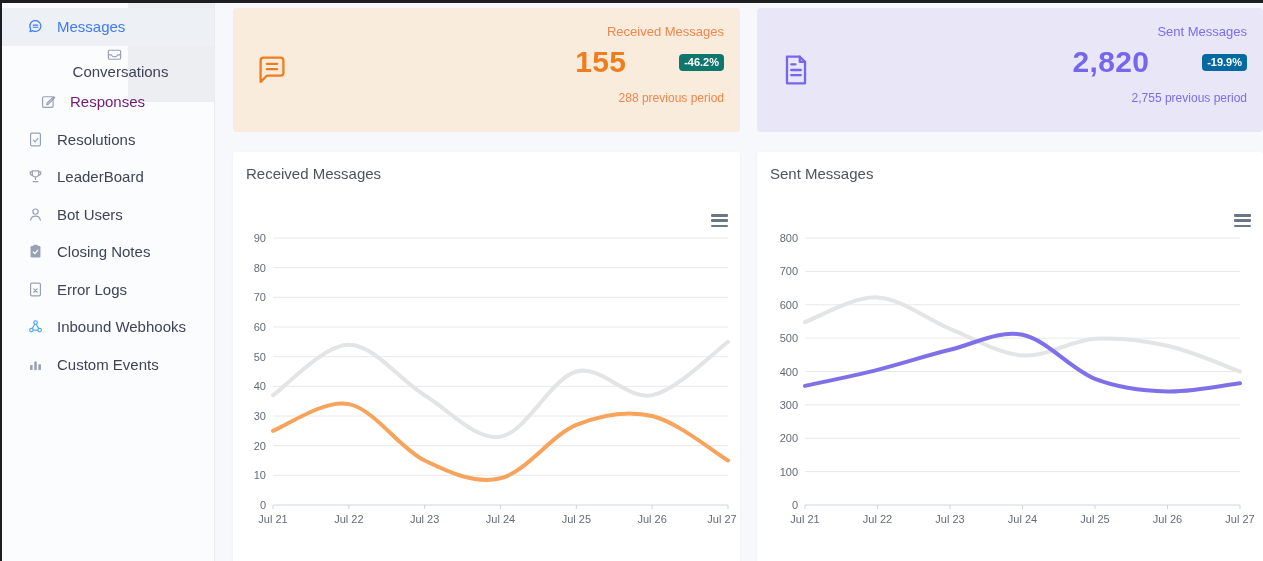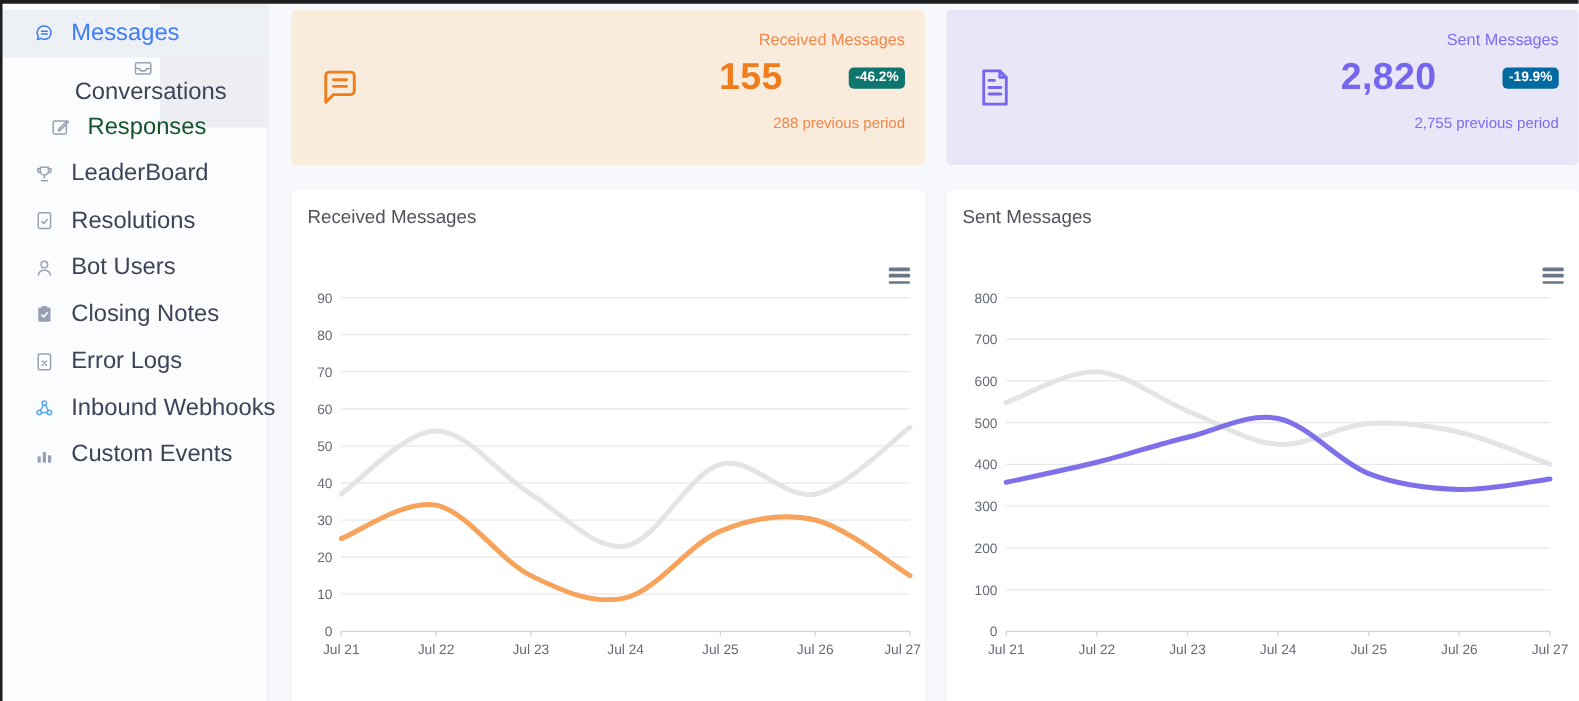--- a/index.html
+++ b/index.html
@@ -5,21 +5,21 @@
   html,body{margin:0;padding:0;}
   body{font-family:"Liberation Sans","DejaVu Sans",sans-serif;background:#f7f8fb;}
   #app{position:relative;width:1263px;height:561px;overflow:hidden;background:#f7f8fb;}
   .edge-top{position:absolute;top:0;left:0;width:100%;height:3px;background:#1d1e20;z-index:60;}
   .edge-left{position:absolute;top:0;left:0;height:100%;width:2px;background:#1d1e20;z-index:60;}
 
   
   .sidebar{position:absolute;left:0;top:0;width:215px;height:100%;background:#fbfcfd;border-right:1px solid #e9ebf0;box-sizing:border-box;z-index:5;}
   .scroll-shade{position:absolute;left:128px;top:2px;width:86px;height:100px;background:#eceef1;}
   .nav{position:absolute;left:0;top:8px;width:214px;}
-  .nav-item{position:relative;display:flex;align-items:center;height:37.5px;padding-left:27px;cursor:pointer;font-size:19px;color:#3e4358;box-sizing:border-box;}
+  .nav-item{position:relative;display:flex;align-items:center;height:37.5px;padding-left:27px;cursor:pointer;font-size:15px;color:#3e4358;box-sizing:border-box;}
   .nav-item.active{background:#edf0f4;color:#3d7bf7;}
   .nav-icon{width:17px;height:17px;margin-right:13px;flex:none;display:flex;align-items:center;color:#98a0b3;}
   .nav-item.active .nav-icon{color:#3d7bf7;}
   .nav-icon svg{width:17px;height:17px;}
   .nav-label{white-space:nowrap;}
 
   
   .main{position:absolute;left:215px;top:0;width:1048px;height:100%;}
 
   .stat-card{position:absolute;top:8px;height:124px;border-radius:4px;}
@@ -62,47 +62,47 @@
         </div>
         <div class="nav-item" style="color: rgb(62, 67, 88); flex-direction: column;">
           <span class="nav-icon">
             <svg viewBox="0 0 20 20" fill="none" stroke="currentColor" stroke-width="1.4" stroke-linecap="round" stroke-linejoin="round">
               <rect x="2.8" y="5" width="14.4" height="10.6" rx="1.6"></rect>
               <path d="M2.8 10.4h3.6c.4 1.5 1.6 2.4 3.6 2.4s3.2-.9 3.6-2.4h3.6"></path>
             </svg>
           </span>
           <span class="nav-label">Conversations</span>
         </div>
-        <div class="nav-item" style="color: #14532d; padding-left: 40px;">
+        <div class="nav-item" style="color: #701a75; padding-left: 40px;">
           <span class="nav-icon">
             <svg viewBox="0 0 20 20" fill="none" stroke="currentColor" stroke-width="1.4" stroke-linecap="round" stroke-linejoin="round">
               <rect x="3" y="4.4" width="12.4" height="12.4" rx="1.6"></rect>
               <path d="M8 12.4l8-8.2 1.3 1.3-8 8.2H8v-1.3Z"></path>
             </svg>
           </span>
           <span class="nav-label">Responses</span>
+        </div>
+        <div class="nav-item" style="color: rgb(62, 67, 88);">
+          <span class="nav-icon">
+            <svg viewBox="0 0 20 20" fill="none" stroke="currentColor" stroke-width="1.4" stroke-linecap="round" stroke-linejoin="round">
+              <rect x="4.2" y="2.6" width="11.6" height="14.8" rx="1.6"></rect>
+              <path d="M7.6 10.8l1.9 1.9 3.2-3.8"></path>
+            </svg>
+          </span>
+          <span class="nav-label">Resolutions</span>
         </div>
         <div class="nav-item" style="color: rgb(62, 67, 88);">
           <span class="nav-icon">
             <svg viewBox="0 0 20 20" fill="none" stroke="currentColor" stroke-width="1.4" stroke-linecap="round" stroke-linejoin="round">
               <path d="M6.2 3.4h7.6v3.4a3.8 3.8 0 0 1-7.6 0V3.4Z"></path>
               <path d="M6.2 4.6H3.8v1.2a2.6 2.6 0 0 0 2.6 2.6M13.8 4.6h2.4v1.2a2.6 2.6 0 0 1-2.6 2.6"></path>
               <path d="M10 10.6v2.8M7.2 16h5.6"></path>
             </svg>
           </span>
           <span class="nav-label">LeaderBoard</span>
-        </div>
-        <div class="nav-item" style="color: rgb(62, 67, 88);">
-          <span class="nav-icon">
-            <svg viewBox="0 0 20 20" fill="none" stroke="currentColor" stroke-width="1.4" stroke-linecap="round" stroke-linejoin="round">
-              <rect x="4.2" y="2.6" width="11.6" height="14.8" rx="1.6"></rect>
-              <path d="M7.6 10.8l1.9 1.9 3.2-3.8"></path>
-            </svg>
-          </span>
-          <span class="nav-label">Resolutions</span>
         </div>
         <div class="nav-item" style="color: rgb(62, 67, 88);">
           <span class="nav-icon">
             <svg viewBox="0 0 20 20" fill="none" stroke="currentColor" stroke-width="1.4" stroke-linecap="round" stroke-linejoin="round">
               <circle cx="10" cy="6.6" r="3.1"></circle>
               <path d="M4.3 16.6c.5-3 2.8-4.6 5.7-4.6s5.2 1.6 5.7 4.6"></path>
             </svg>
           </span>
           <span class="nav-label">Bot Users</span>
         </div>

